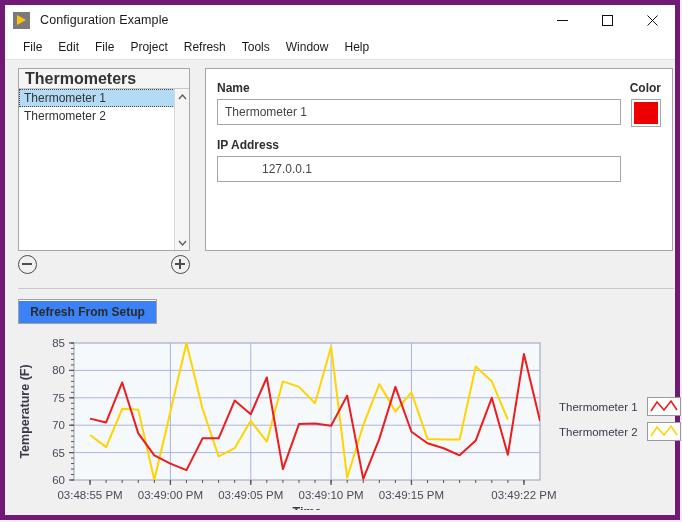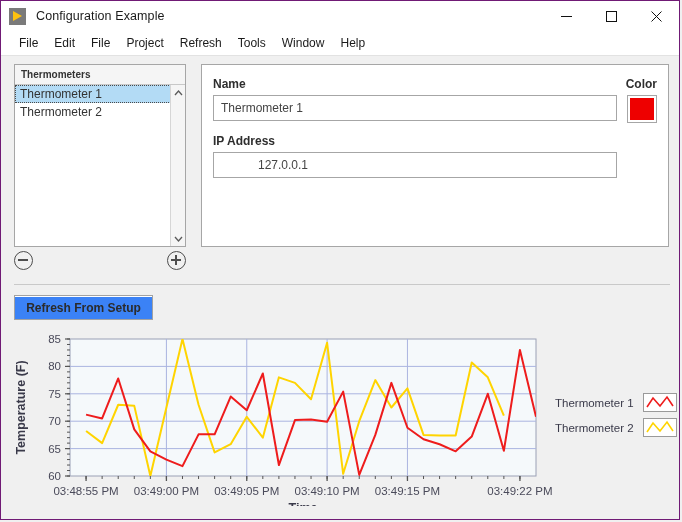--- a/index.html
+++ b/index.html
@@ -9,21 +9,21 @@
   body {
     width: 682px;
     height: 522px;
     font-family: "Liberation Sans", sans-serif;
     background: #f0f0f0;
     overflow: hidden;
   }
   #app-window {
     width: 680px;
     height: 520px;
-    border: 1px solid #701a75;
+    border: 5px solid #701a75;
     background: #f0f0f0;
     position: relative;
     box-sizing: border-box;
     display: flex;
     flex-direction: column;
   }
 
   
   #titlebar {
     height: 30px;
@@ -112,21 +112,21 @@
     display: flex;
     flex-direction: column;
   }
   #list-header {
     height: 20px;
     background: #f5f5f5;
     border-bottom: 1px solid #c8c8c8;
     display: flex;
     align-items: center;
     padding-left: 6px;
-    font-size: 10px;
+    font-size: 16px;
     font-weight: bold;
     color: #333333;
     flex: 0 0 auto;
     box-sizing: border-box;
   }
   #list-body {
     flex: 1 1 auto;
     position: relative;
     overflow: hidden;
   }

